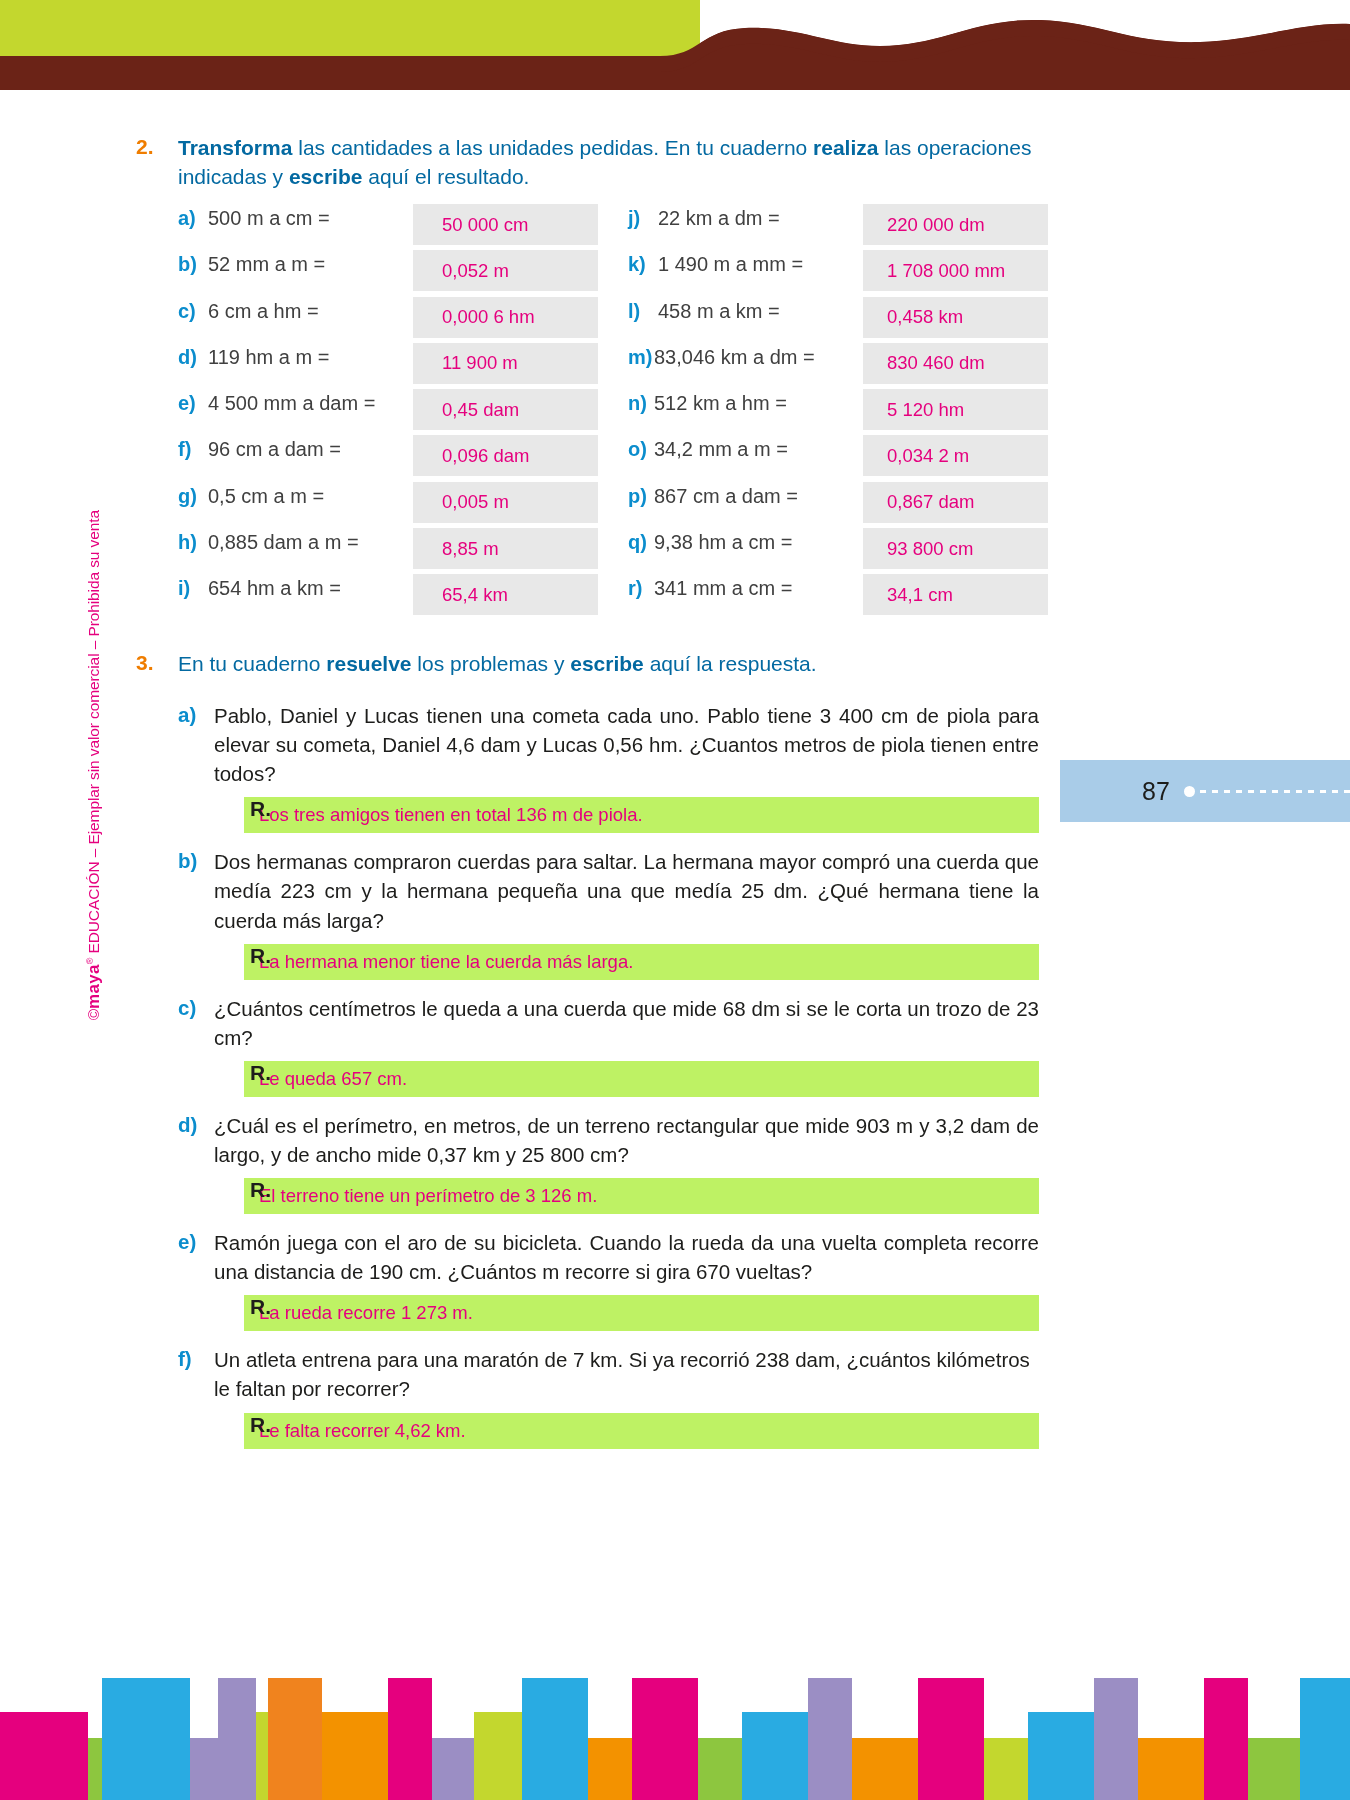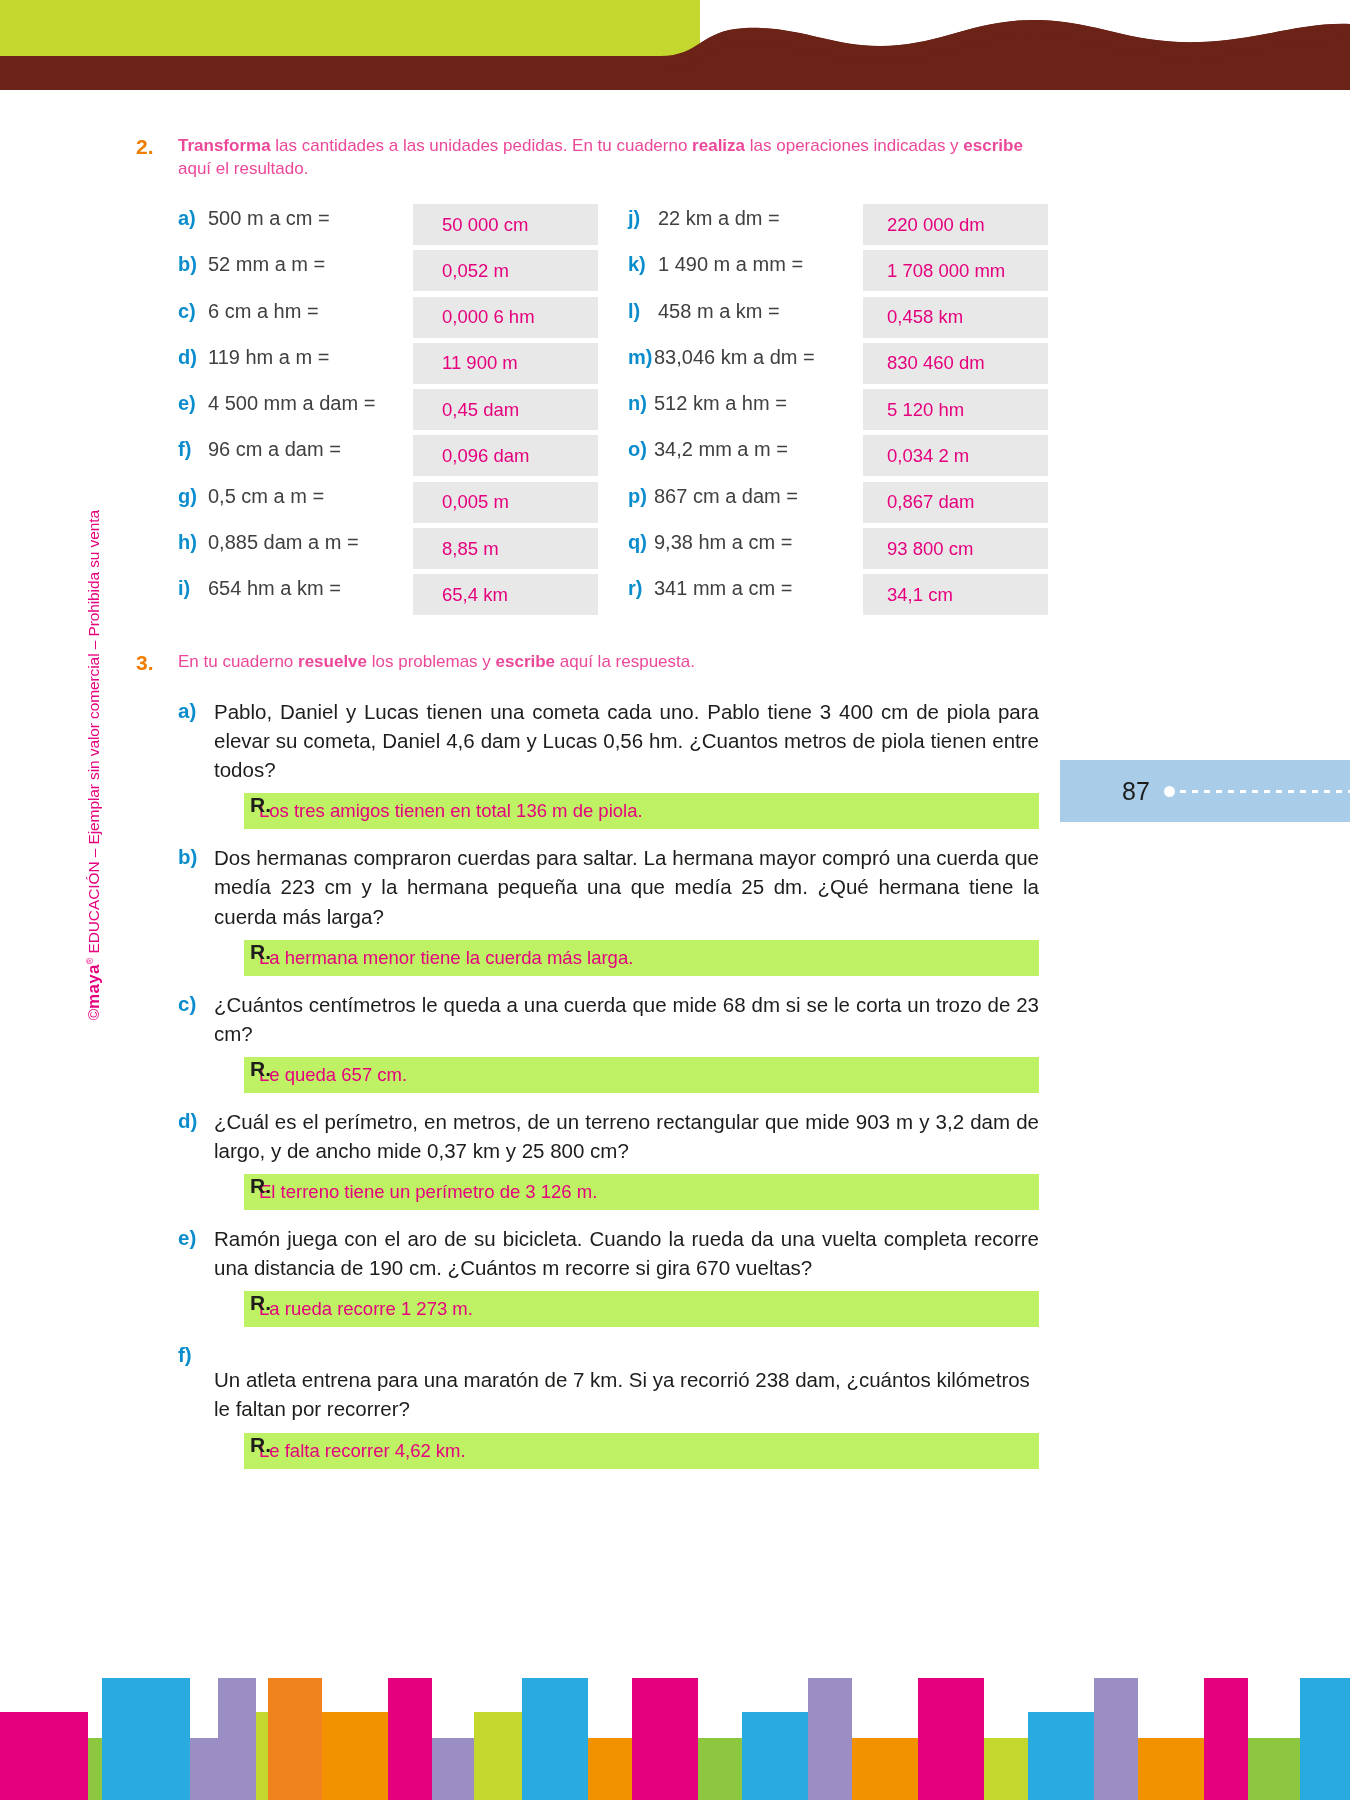--- a/index.html
+++ b/index.html
@@ -40,21 +40,21 @@
   #side-credit .sup { font-size: 9px; vertical-align: super; }
 
   
   #page-tab {
     position: absolute; right: 0; top: 760px;
     width: 290px; height: 62px;
     background: #a9cce8;
     display: flex; align-items: center;
   }
   #page-tab .pg-num {
-    margin-left: 62px;
+    margin-left: 82px;
     font-size: 25px; color: #1d1d1b; font-weight: 500;
   }
   #page-tab .dot-lead {
     margin-left: 14px;
     flex: 1;
     display: flex; align-items: center;
   }
   #page-tab .dot-lead .bigdot {
     width: 11px; height: 11px; border-radius: 50%;
     background: #ffffff; flex: none;
@@ -69,21 +69,21 @@
 
   .exercise { position: absolute; }
 
   .ex-head { display: flex; }
   .ex-num {
     width: 42px; flex: none;
     color: #ef7d00; font-weight: bold; font-size: 21px;
     padding-top: 1px;
   }
   .ex-text {
-    font-size: 17px; color: #ec4899; line-height: 1.38;
+    font-size: 21px; color: #0369a1; line-height: 1.38;
     width: 870px;
   }
   .ex-text b { font-weight: bold; }
 
   
   #ex2-grid {
     position: absolute; left: 178px; top: 204px;
     width: 870px;
   }
   .conv-col { position: absolute; top: 0; }
@@ -131,21 +131,21 @@
     color: #0b8dcd; font-weight: bold; font-size: 20.5px;
     padding-top: 2px;
   }
   .prob-body { width: 825px; }
   .prob-q {
     font-size: 20.5px; color: #1d1d1b;
     line-height: 1.42;
     text-align: justify;
     text-justify: inter-word;
   }
-  .prob-q.nojust { text-align: left; margin-top: 24px; }
+  .prob-q.nojust { text-align: left; }
   .ans-box {
     background: #bef264;
     height: 36px;
     margin-top: 9px;
     margin-left: 30px;
     width: 795px;
     display: flex; align-items: center;
     padding-left: 9px;
   }
   .ans-wrap { position: relative; }

